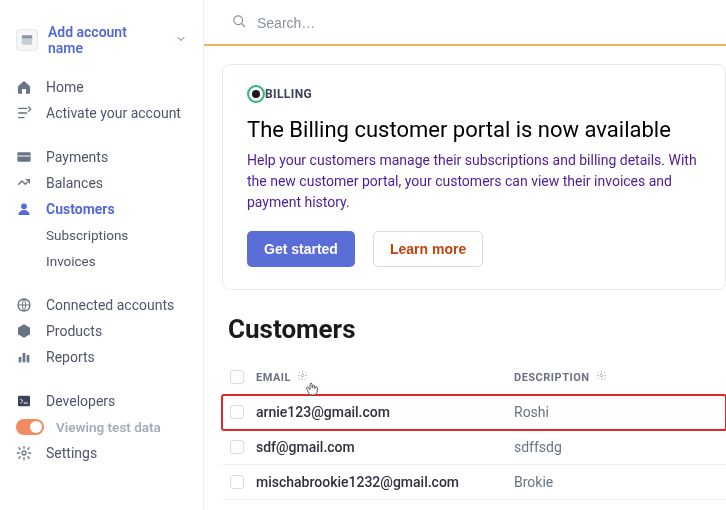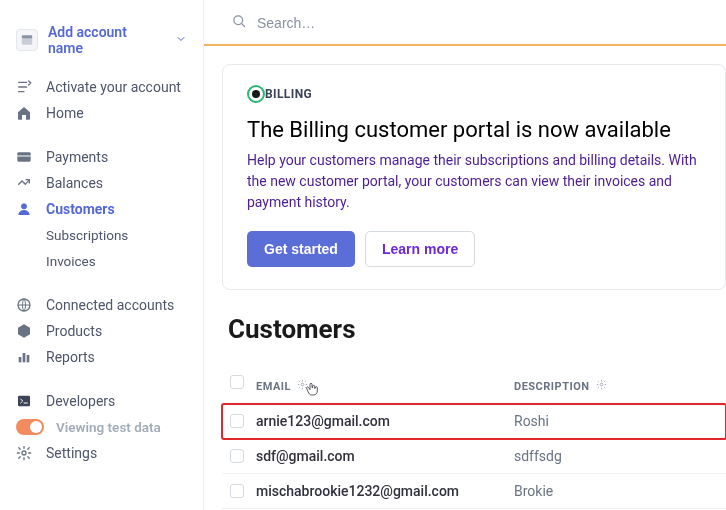--- a/index.html
+++ b/index.html
@@ -96,47 +96,47 @@
   .banner-tag { display: flex; align-items: center; margin-bottom: 14px; }
   .banner-badge {
     width: 18px; height: 18px; border-radius: 50%;
     border: 2px solid #2bb673;
     display: flex; align-items: center; justify-content: center;
   }
   .banner-badge-inner { width: 8px; height: 8px; border-radius: 50%; background: #1a1a1a; }
   .banner-tag-text { font-size: 12px; font-weight: 700; color: #3c4257; letter-spacing: 0.4px; }
   .banner-title { font-size: 22px; font-weight: 400; color: #000000; margin-bottom: 8px; }
   .banner-desc { font-size: 14px; color: #4c1d95; line-height: 1.5; margin-bottom: 18px; }
-  .banner-actions { display: flex; gap: 10px; }
+  .banner-actions { display: flex; gap: 18px; }
   .btn {
     padding: 9px 16px;
     border-radius: 5px;
     font-size: 14px;
     font-weight: 600;
     cursor: pointer;
     border: 1px solid transparent;
   }
   .btn-primary { background: #5b6dd6; color: #fff; }
-  .btn-secondary { background: #fff; color: #6d28d9; border: 1px solid #d5dbe1; }
+  .btn-secondary { background: #fff; color: #c2410c; border: 1px solid #d5dbe1; }
 
   .section-title { font-size: 26px; font-weight: 700; color: #1a1a1a; margin-bottom: 16px; padding-left: 6px; }
 
   .table { width: 100%; }
   .thead {
     display: flex; align-items: center;
     padding: 10px 8px;
     border-bottom: 1px solid #e8eaee;
   }
   .th-check { width: 26px; }
   .th {
     font-size: 11px;
     font-weight: 700;
     color: #6a7383;
     letter-spacing: 0.5px;
-    display: flex; align-items: center; gap: 6px; margin-top: 9px;
+    display: flex; align-items: center; gap: 6px;
   }
   .col-email { width: 258px; }
   .col-desc { flex: 1; }
   .gear-small { color: #a3acba; }
 
   .trow {
     display: flex; align-items: center;
     padding: 9px 8px;
     border-bottom: 1px solid #f0f1f3;
     font-size: 14px;
@@ -179,33 +179,33 @@
         <svg width="12" height="12" viewBox="0 0 24 24">
             <path d="M6 9l6 6 6-6" stroke="#5469d4" stroke-width="2" fill="none" stroke-linecap="round"></path>
           </svg>
       </span>
     </div>
 
     <div class="nav-group">
       <div class="nav-item">
         <span class="nav-icon">
           <svg width="16" height="16" viewBox="0 0 24 24">
+              <path d="M3 11l9-8 9 8v10a1 1 0 0 1-1 1h-5v-7h-6v7H4a1 1 0 0 1-1-1V11z" fill="#6a7383"></path>
+            </svg>
+        </span>
+        <span>Home</span>
+      </div>
+      <div class="nav-item">
+        <span class="nav-icon">
+          <svg width="16" height="16" viewBox="0 0 24 24">
               <path d="M4 5h12M4 12h12M4 19h8" stroke="#6a7383" stroke-width="2" stroke-linecap="round"></path>
               <path d="M19 3l3 3-3 3" stroke="#6a7383" stroke-width="2" fill="none" stroke-linecap="round"></path>
             </svg>
         </span>
         <span>Activate your account</span>
-      </div>
-      <div class="nav-item">
-        <span class="nav-icon">
-          <svg width="16" height="16" viewBox="0 0 24 24">
-              <path d="M3 11l9-8 9 8v10a1 1 0 0 1-1 1h-5v-7h-6v7H4a1 1 0 0 1-1-1V11z" fill="#6a7383"></path>
-            </svg>
-        </span>
-        <span>Home</span>
       </div>
     </div>
 
     <div class="nav-sep"></div>
 
     <div class="nav-group">
       <div class="nav-item">
         <span class="nav-icon">
           <svg width="16" height="16" viewBox="0 0 24 24">
               <rect x="2" y="5" width="20" height="14" rx="2" fill="#6a7383"></rect>

